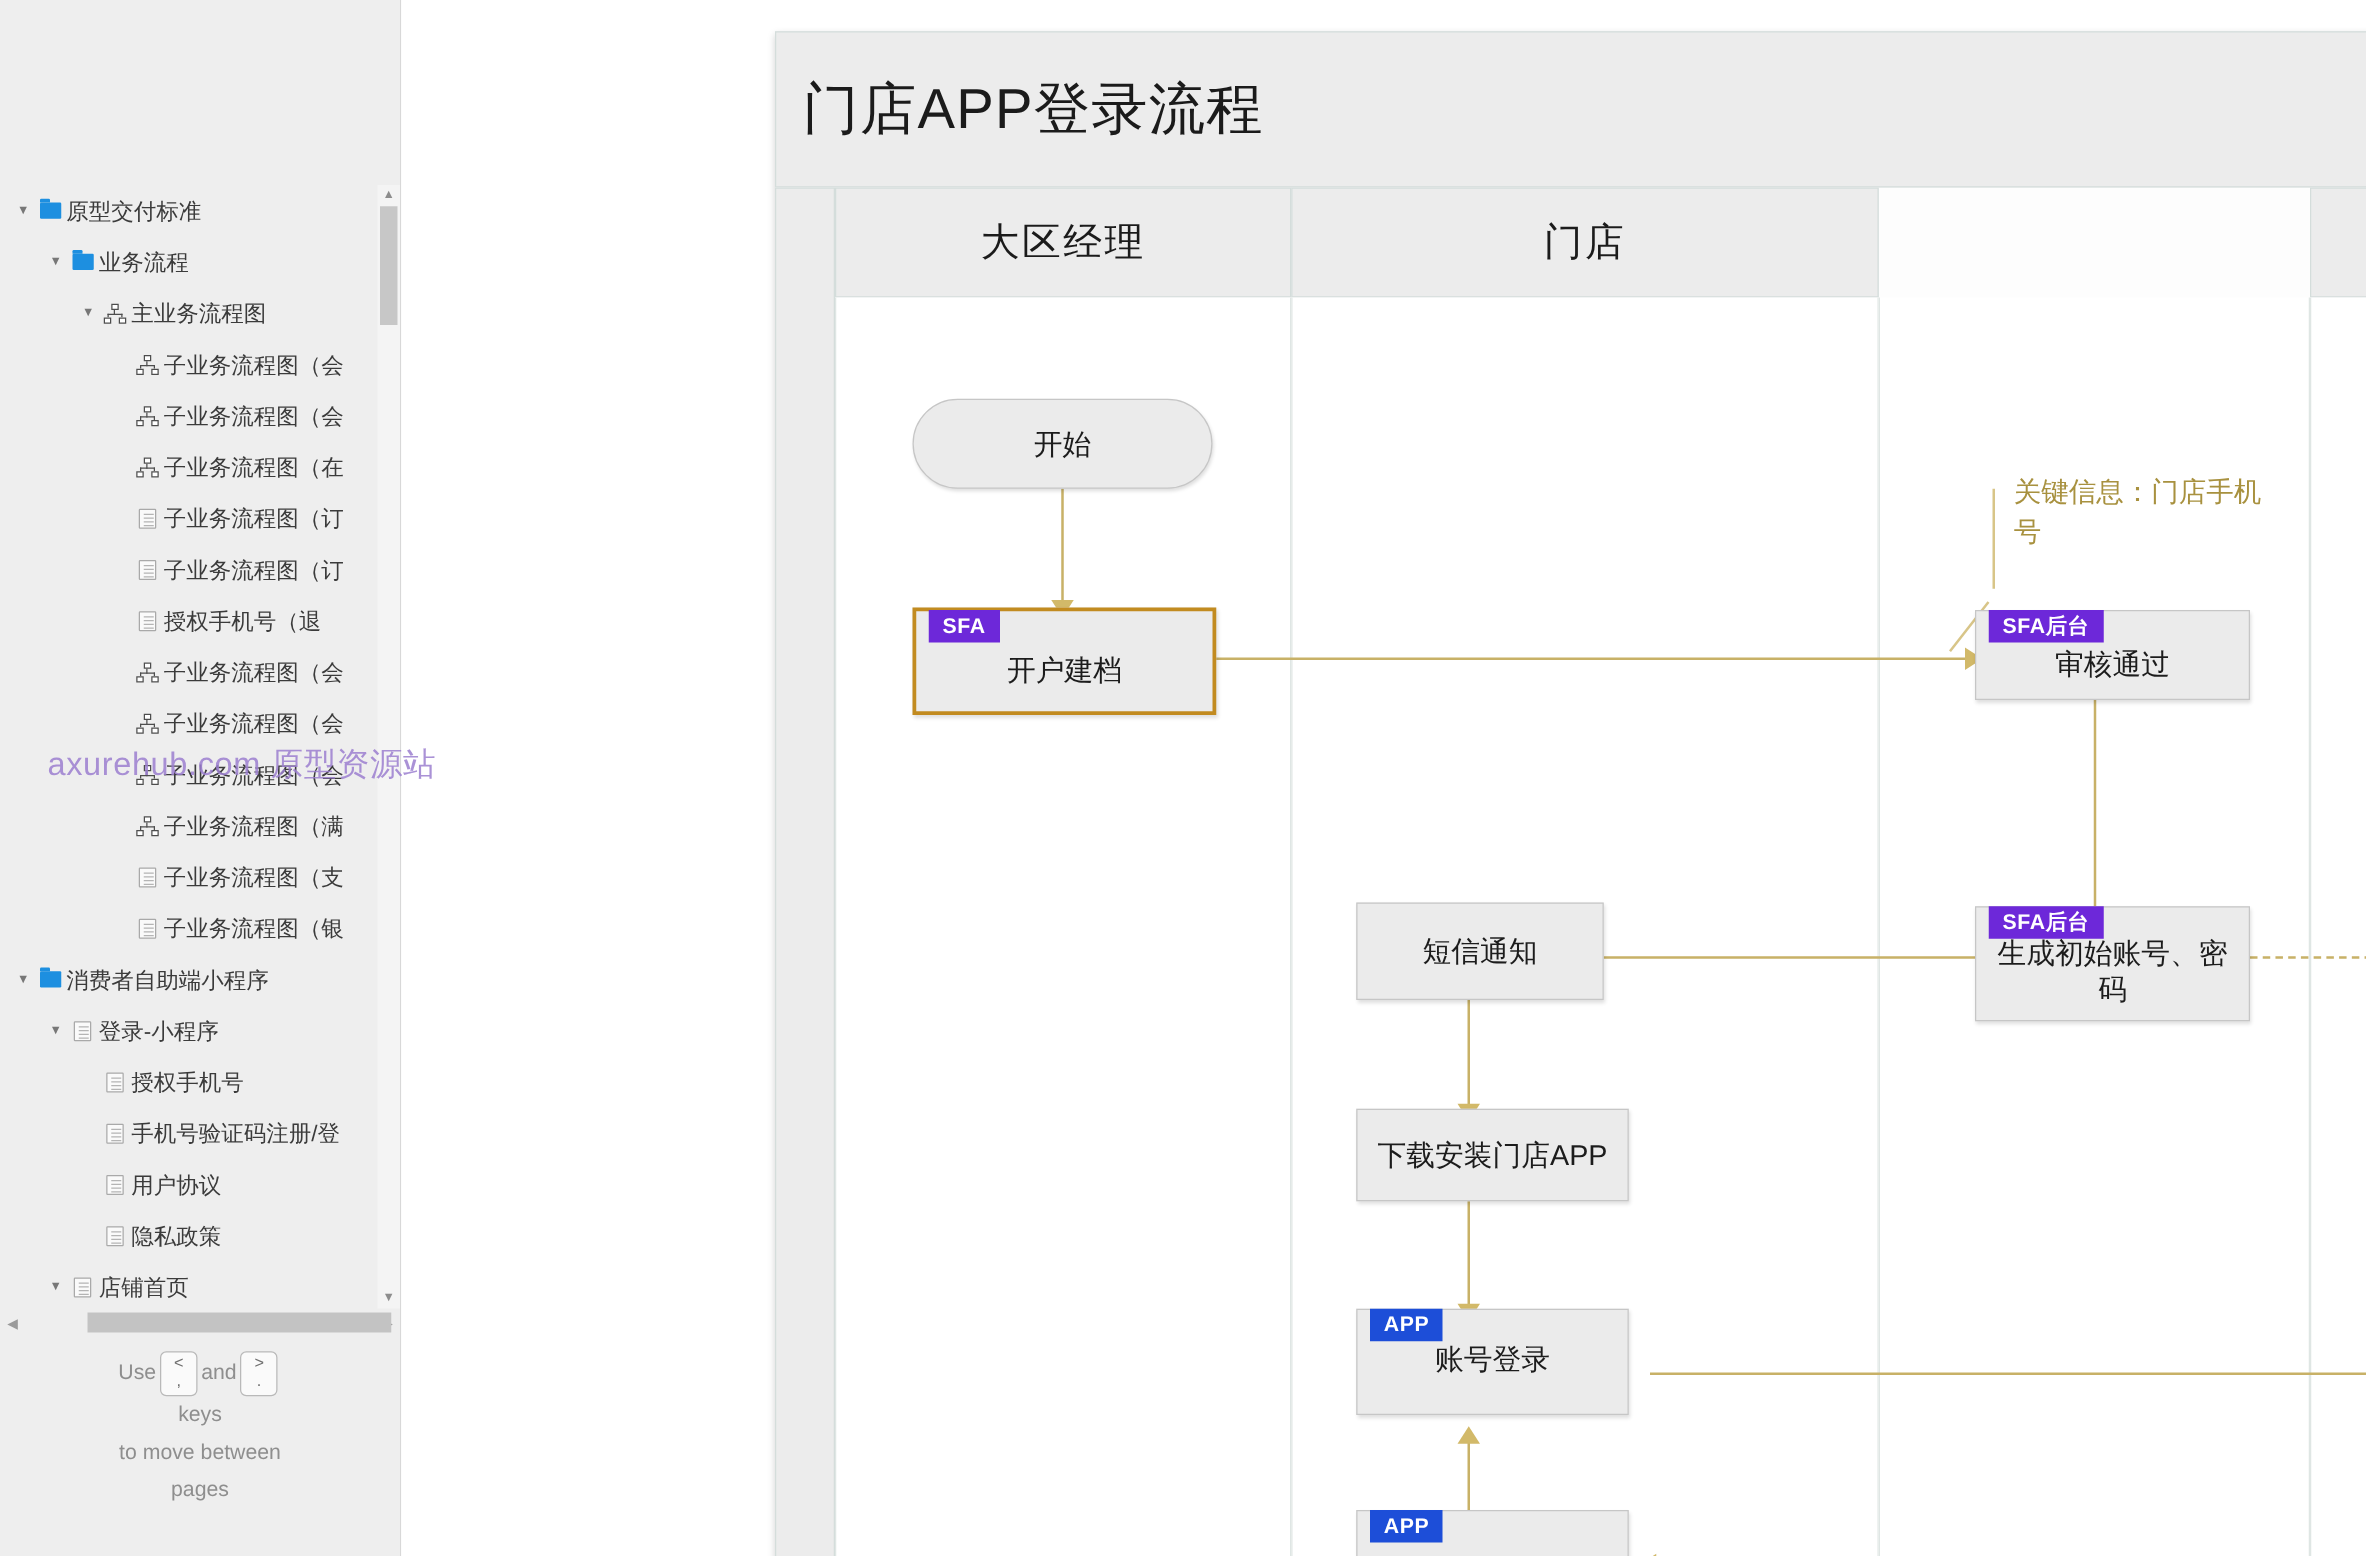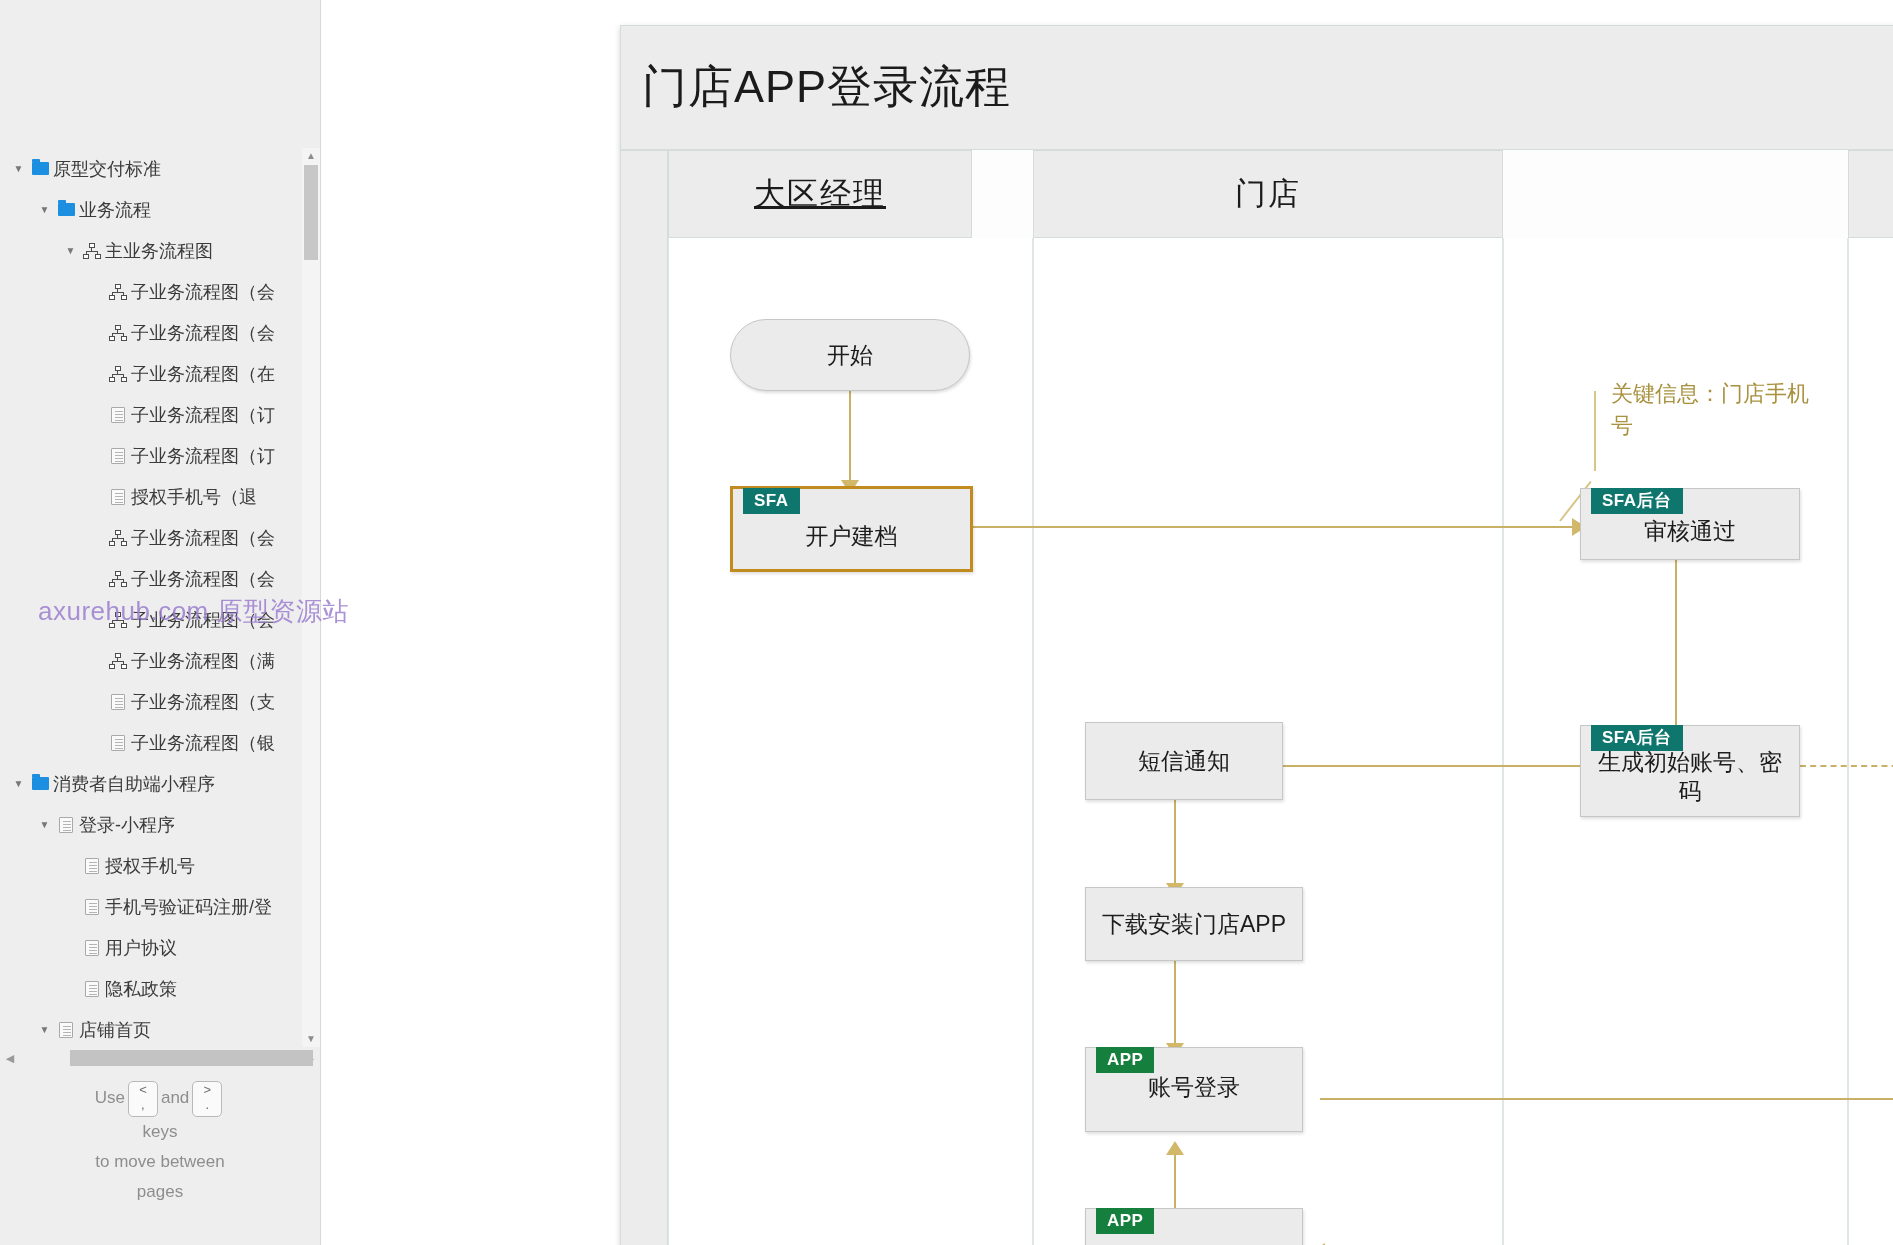--- a/index.html
+++ b/index.html
@@ -126,22 +126,22 @@
     box-sizing:border-box;box-shadow:1px 2px 3px rgba(0,0,0,.13);
     display:flex;align-items:center;justify-content:center;text-align:center;
     font-size:23px;color:#1c1c1c;line-height:1.25;padding:0 6px;
   }
   .node.round{border-radius:40px;}
   .tag{
     position:absolute;left:10px;top:-1px;height:26px;padding:0 11px;
     color:#ffffff;font-size:17px;font-weight:bold;line-height:26px;
     letter-spacing:.5px;white-space:nowrap;
   }
-  .tag.blue{background:#0f766e;}
-  .tag.cyan{background:#15803d;}
+  .tag.blue{background:#6d28d9;}
+  .tag.cyan{background:#1d4ed8;}
   .node.framed{border:3px solid #c28b20;background:#ebebeb;}
 
   
   .ln{position:absolute;background:#c8b167;}
   .lnv{width:2px;}
   .lnh{height:2px;}
   .lnd{height:0;border-top:2px dashed #c8b167;background:none;}
   .arrow{position:absolute;width:0;height:0;}
   .ar-down{border-left:9px solid transparent;border-right:9px solid transparent;border-top:14px solid #d2b969;}
   .ar-up{border-left:9px solid transparent;border-right:9px solid transparent;border-bottom:14px solid #d2b969;}
@@ -468,21 +468,21 @@
   </div>
 
   <div id="canvas">
     <div id="diagram">
 
       <div id="title-band"></div>
       <div id="diagram-title">门店APP登录流程</div>
 
       <div id="lane-gutter"></div>
 
-      <div class="lane-head" style="left:48px;width:304px;text-decoration:underline;">大区经理</div>
+      <div class="lane-head" style="left:48px;width:365px;">大区经理</div>
       <div class="lane-head" style="left:413px;width:470px;">门店</div>
       <div class="lane-head" style="left:1228px;width:62px;"></div>
 
       <div class="lane-body" style="left:48px;width:365px;"></div>
       <div class="lane-body" style="left:413px;width:470px;"></div>
       <div class="lane-body" style="left:883px;width:345px;"></div>
       <div class="lane-body" style="left:1228px;width:62px;"></div>
 
       <div class="ln lnv" style="left:229px;top:366px;height:95px;"></div>
       <div class="arrow ar-down" style="left:221px;top:455px;"></div>

